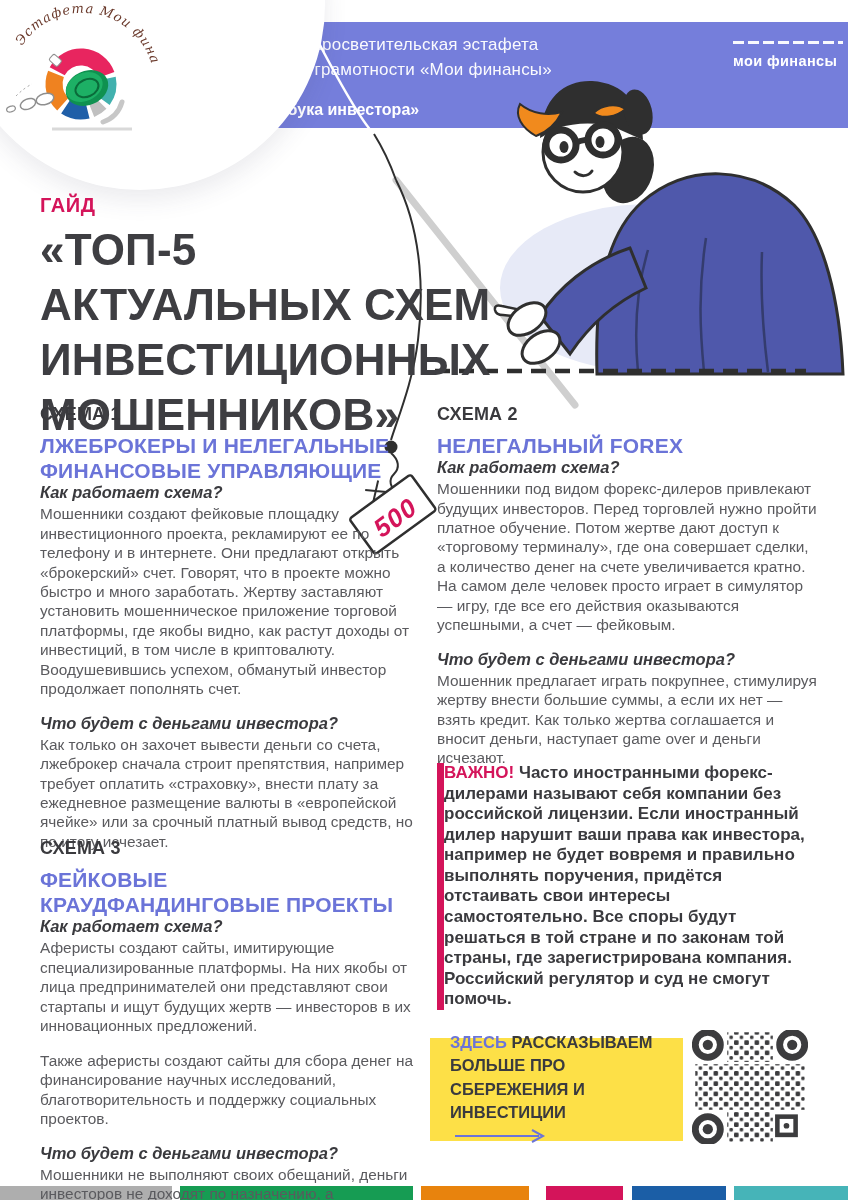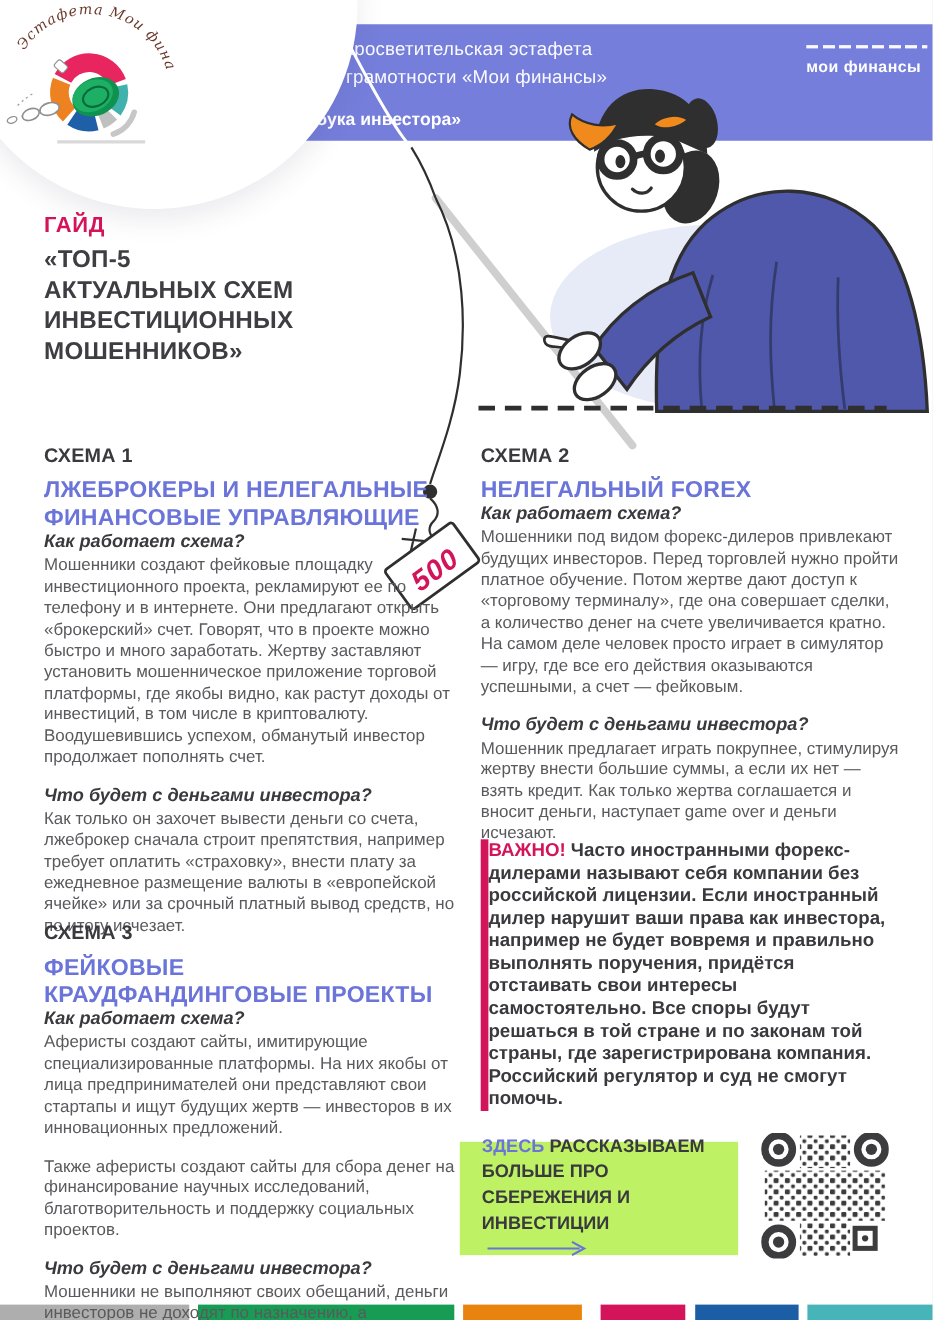--- a/index.html
+++ b/index.html
@@ -20,41 +20,41 @@
   .myfin-label{font-weight:800;font-size:14.5px;letter-spacing:.4px}
 
   
   .logo-circle{position:absolute;left:-45px;top:-180px;width:370px;height:370px;border-radius:50%;
                background:#fff;box-shadow:0 10px 24px rgba(60,60,90,.10);z-index:2}
   .logo-art{position:absolute;left:0;top:0;width:240px;height:200px;z-index:3}
 
   
   .title{position:absolute;left:40px;top:194px;z-index:4}
   .kicker{color:#d4145a;font-size:20px;font-weight:800;letter-spacing:.6px;margin-bottom:5px}
-  .title-line{font-size:22px;font-weight:800;color:#3e3e42;line-height:1.25;letter-spacing:.2px}
+  .title-line{font-size:44px;font-weight:800;color:#3e3e42;line-height:1.25;letter-spacing:.2px}
 
   
   .scheme{position:absolute;width:388px;z-index:4}
   #scheme1{left:40px;top:404px}
   #scheme2{left:437px;top:404px;width:384px}
   #scheme3{left:40px;top:838px}
   .sch-label{font-size:18px;font-weight:800;color:#3a3a3e;letter-spacing:.2px}
   .sch-head{margin-top:8px;font-size:21px;font-weight:800;color:#6b74d8;line-height:1.2;letter-spacing:.2px}
   .q{margin-top:0;font-size:16.5px;font-style:italic;font-weight:800;color:#3a3a3e}
   .a{margin-top:2px;font-size:15.4px;line-height:1.26;color:#5a5a5e}
   .a.follow{margin-top:9px}
 
   
   .important{position:absolute;left:437px;top:763px;width:380px;border-left:7px solid #d4145a;
              font-size:17px;font-weight:700;line-height:1.21;color:#3a3a3e;
              box-sizing:border-box;z-index:4}
   .imp-label{color:#d4145a;font-weight:800}
 
   
-  .cta{position:absolute;left:418px;top:1038px;width:253px;height:103px;background:#bef264;
+  .cta{position:absolute;left:430px;top:1038px;width:253px;height:103px;background:#fde047;
        display:flex;align-items:center;padding:0 20px;box-sizing:border-box;z-index:4}
   .cta-text{font-size:16.5px;font-weight:800;line-height:1.42;color:#3a3a3e}
   .cta-here{color:#6b74d8}
   .cta-arrow{display:inline-block;vertical-align:-1px;margin-left:5px}
   .qr{position:absolute;left:692px;top:1030px;width:116px;height:114px;z-index:4}
 
   
   .stripes span{position:absolute;bottom:0;height:14px}
   .s1{left:0;width:172px;background:#aeaeae}
   .s2{left:180px;width:233px;background:#169c53}

